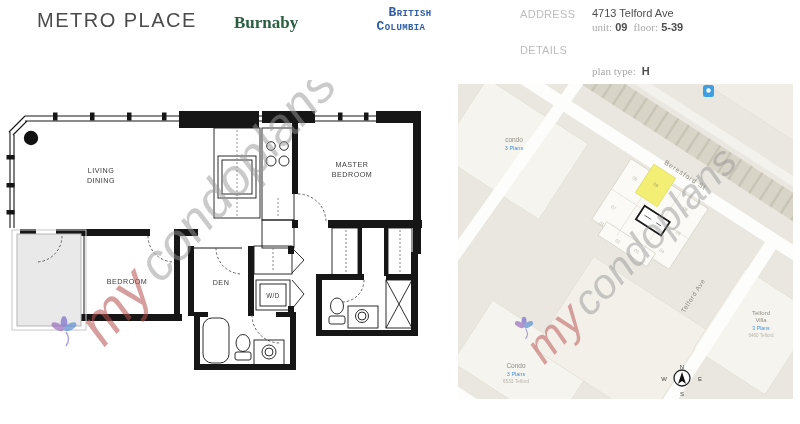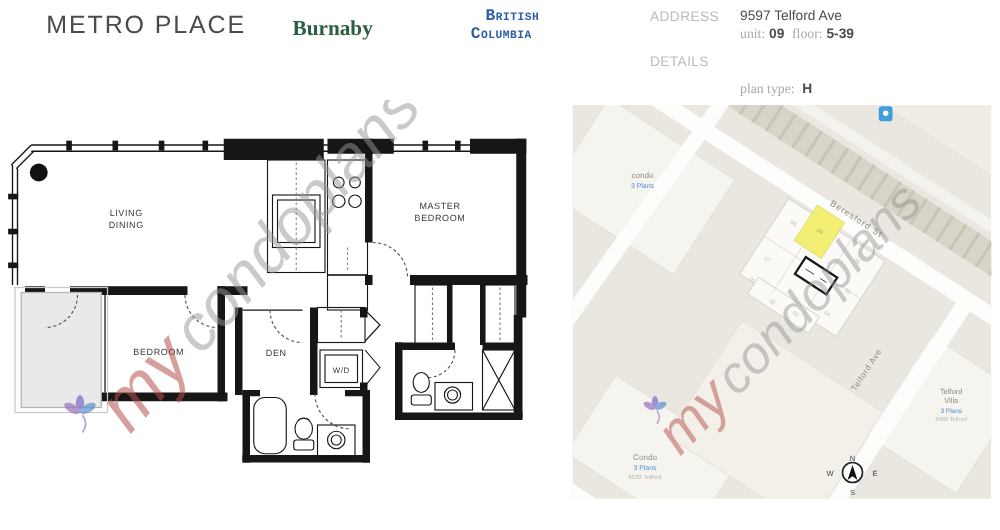--- a/index.html
+++ b/index.html
@@ -31,21 +31,21 @@
   <div class="abs" id="city-logo">Burnaby</div>
   <div class="abs" id="province-logo">
     <div class="l1">British</div>
     <div class="l2">Columbia</div>
   </div>
 
   <div class="abs" id="details-panel">
     <div class="drow">
       <div class="dlabel">ADDRESS</div>
       <div>
-        <div class="addr">9597 Telford Ave</div>
+        <div class="addr">4713 Telford Ave</div>
         <div>
           <span class="sl">unit:</span>
           <span class="dv">09</span>&nbsp;
           <span class="sl">floor:</span>
           <span class="dv">5-39</span>
         </div>
       </div>
     </div>
     <div class="drow">
       <div class="dlabel">DETAILS</div>

